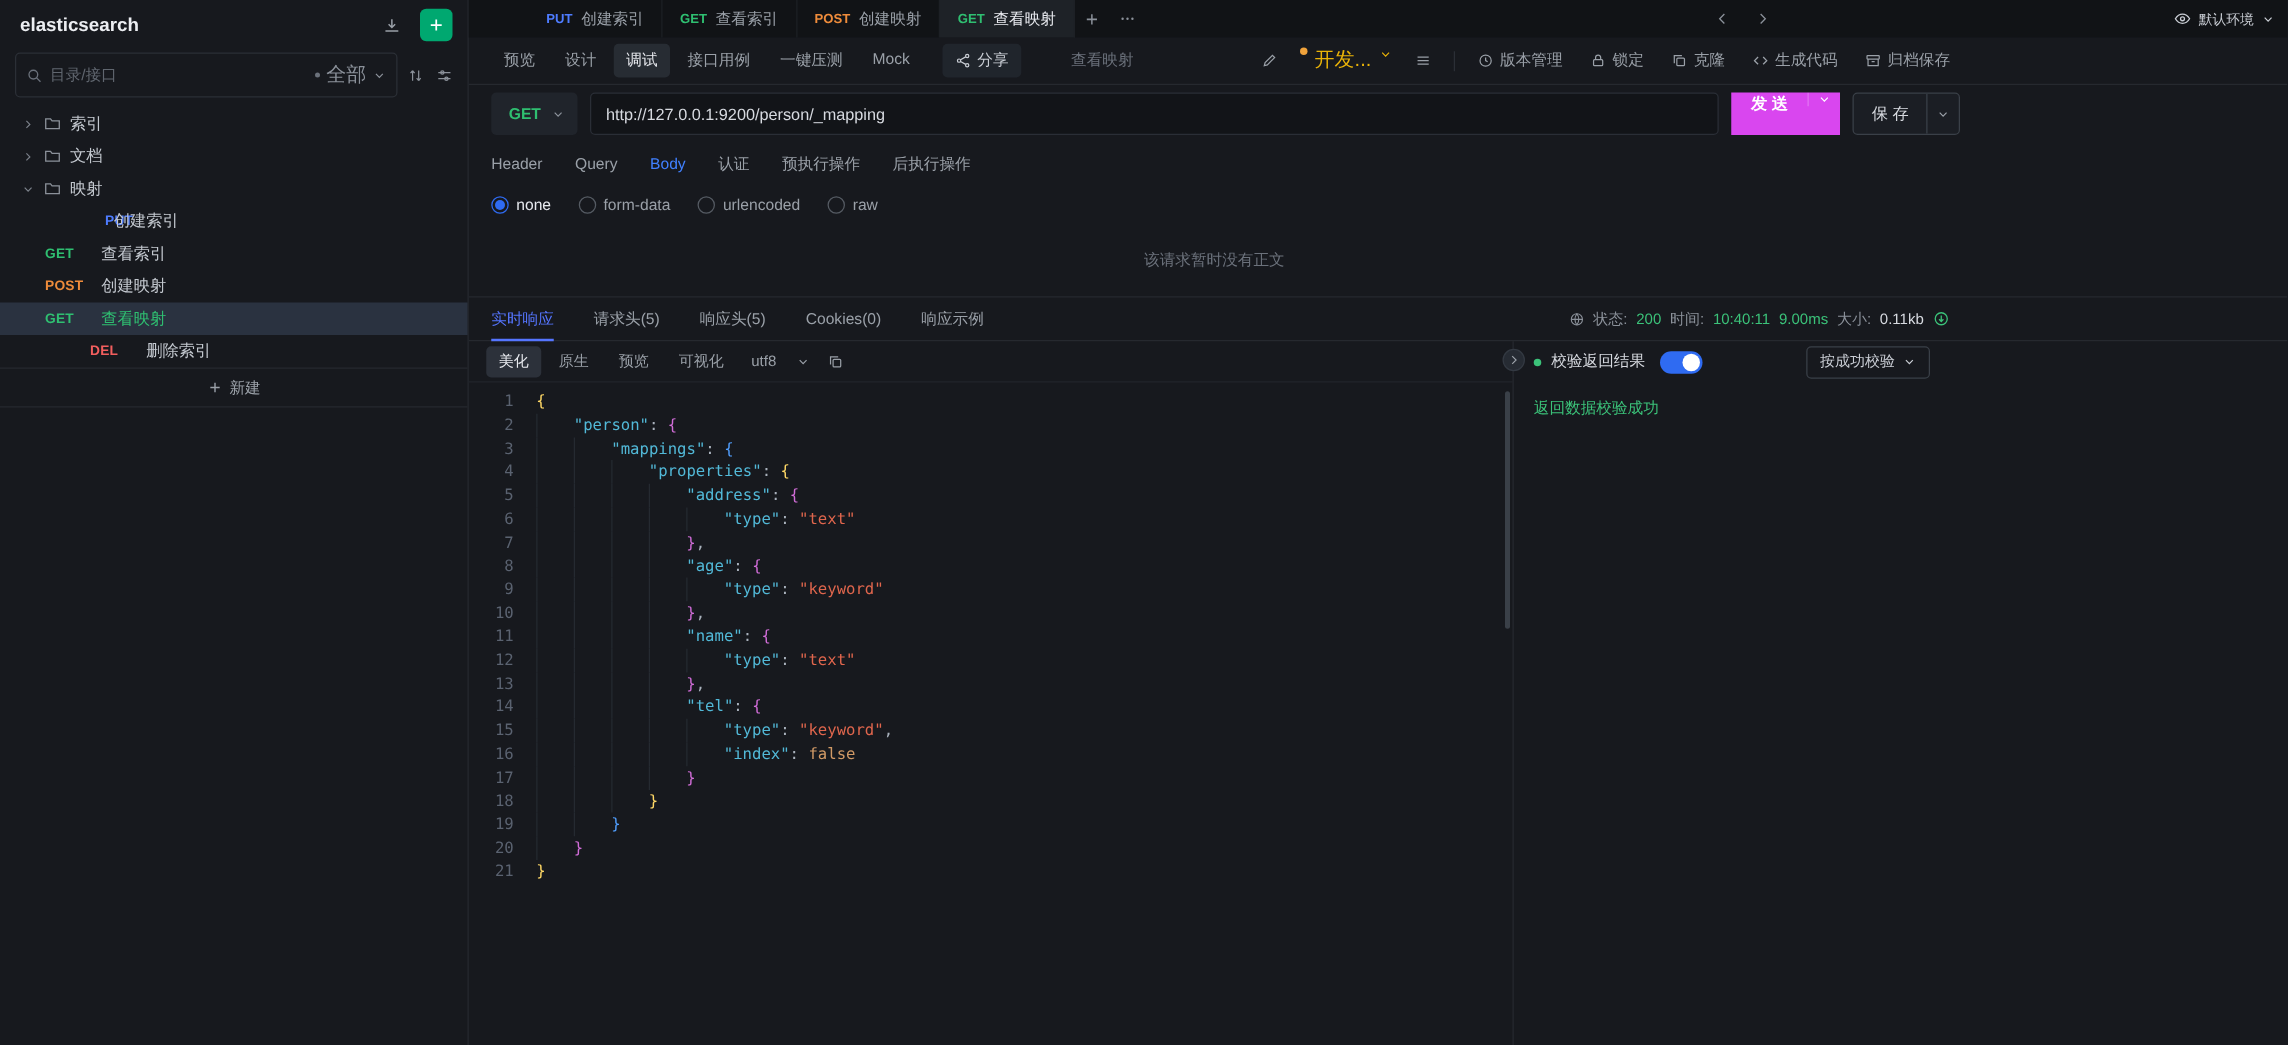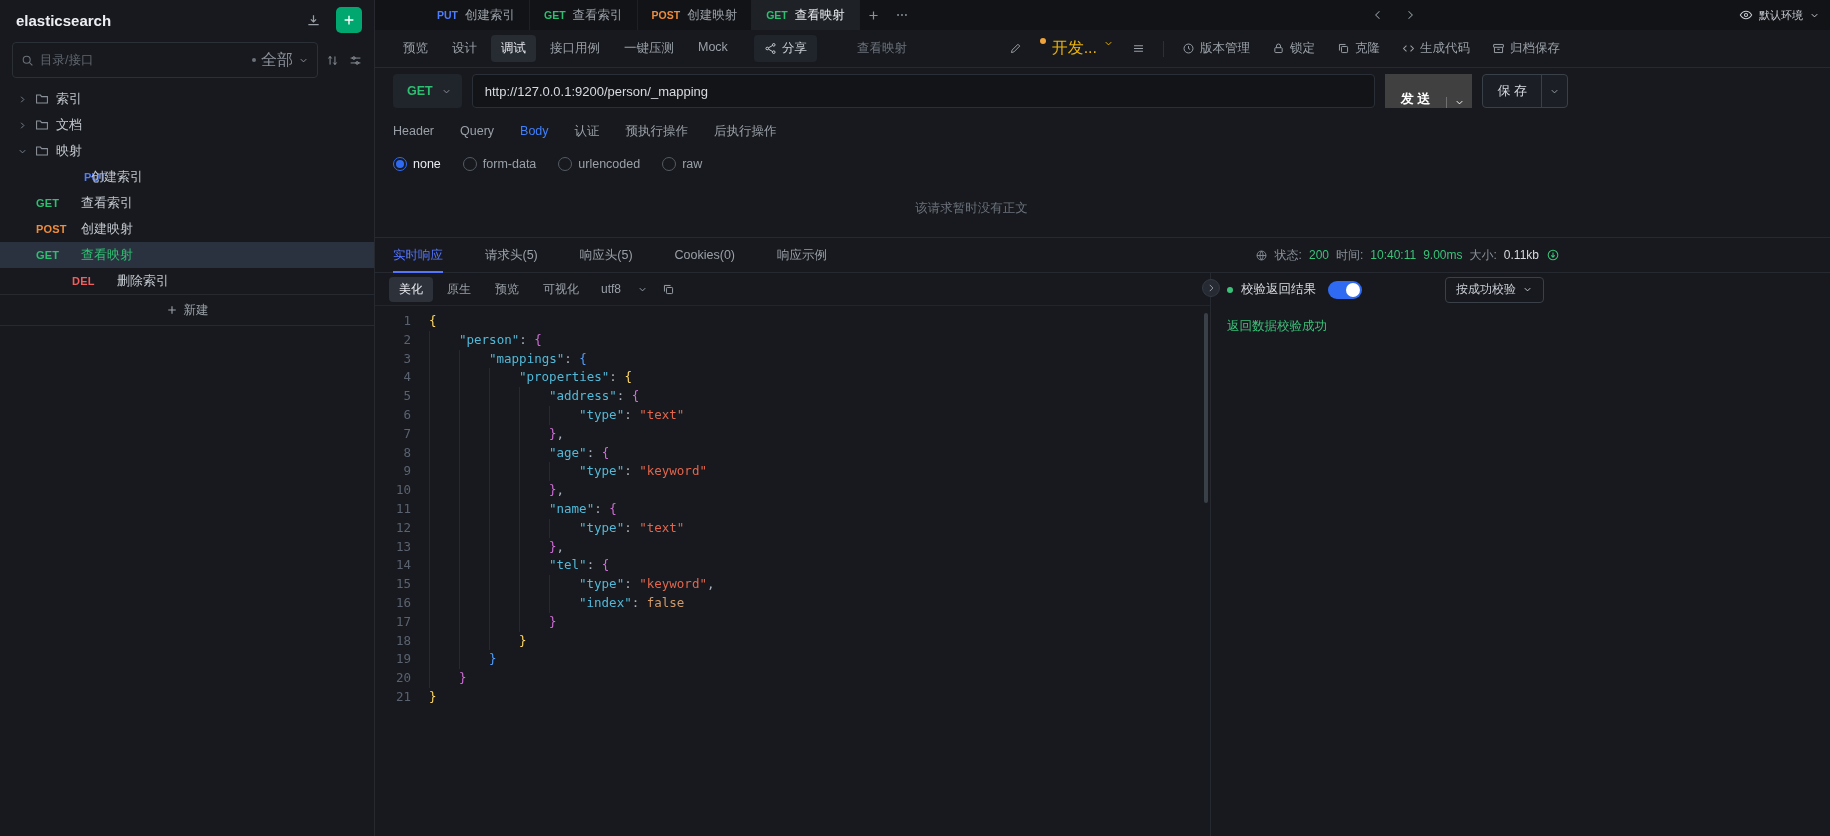--- a/index.html
+++ b/index.html
@@ -61,21 +61,21 @@
   .dev-dot { width:6px; height:6px; border-radius:50%; background:#f0a33c; }
   .v-div { width:1px; height:16px; background:#2b2f36; }
   .action-item { display:flex; align-items:center; gap:5px; font-size:12.5px; color:#9aa0a8; white-space:nowrap; }
 
   
   .req-row { height:46px; display:flex; align-items:center; gap:10px; padding:0 262px 0 18px; }
   .method-select { height:34px; background:#20242b; border-radius:4px; display:flex; align-items:center; gap:8px; padding:0 10px 0 14px; }
   .method-select .mtxt { color:#2fbf71; font-weight:bold; font-size:12.5px; }
   .method-select .icn { color:#8b919a; }
   .url-input { flex:1; height:34px; background:#121418; border:1px solid #2a2e36; border-radius:4px; padding:0 12px; color:#d7dae0; font-size:13px; outline:none; font-family:inherit; }
-  .send-btn { height:34px; display:flex; align-items:flex-end; border-radius:0; overflow:hidden; background:#404040; color:#fff; }
+  .send-btn { height:34px; display:flex; align-items:flex-start; border-radius:0; overflow:hidden; background:#d946ef; color:#fff; }
   .send-main { display:flex; align-items:center; padding:0 16px; font-size:13px; font-weight:bold; }
   .send-arrow { display:flex; align-items:center; padding:0 7px; border-left:1px solid rgba(255,255,255,.25); }
   .save-btn { height:34px; display:flex; align-items:stretch; border:1px solid #3a4048; border-radius:4px; background:#1b1e24; color:#d7dae0; overflow:hidden; }
   .save-main { display:flex; align-items:center; padding:0 14px; font-size:13px; }
   .save-arrow { display:flex; align-items:center; padding:0 7px; border-left:1px solid #3a4048; color:#9aa0a8; }
 
   
   .sec-tabs { height:34px; display:flex; align-items:center; gap:26px; padding:0 18px; font-size:12.5px; color:#9aa0a8; }
   .sec-tab.active { color:#4080ff; }
 
@@ -465,21 +465,21 @@
           <span data-interactable="false">raw</span>
         </div>
       </div>
 
     <div class="empty-hint-row" data-interactable="false">
       <span data-interactable="false">该请求暂时没有正文</span>
     </div>
 
     <div class="resp" data-interactable="false">
       <div class="resp-tabs" data-interactable="false">
-        <div style="display:flex;gap:42px" data-interactable="false">
+        <div style="display:flex;gap:32px" data-interactable="false">
             <div class="resp-tab active" data-interactable="true">实时响应</div>
             <div class="resp-tab" data-interactable="true">请求头(5)</div>
             <div class="resp-tab" data-interactable="true">响应头(5)</div>
             <div class="resp-tab" data-interactable="true">Cookies(0)</div>
             <div class="resp-tab" data-interactable="true">响应示例</div>
           </div>
         <div class="resp-meta" data-interactable="false">
           <span class="icn" data-interactable="false">
               <svg viewBox="0 0 16 16" width="13" height="13" fill="none" stroke="currentColor" stroke-width="1.1">
                 <circle cx="8" cy="8" r="5.5"></circle>

